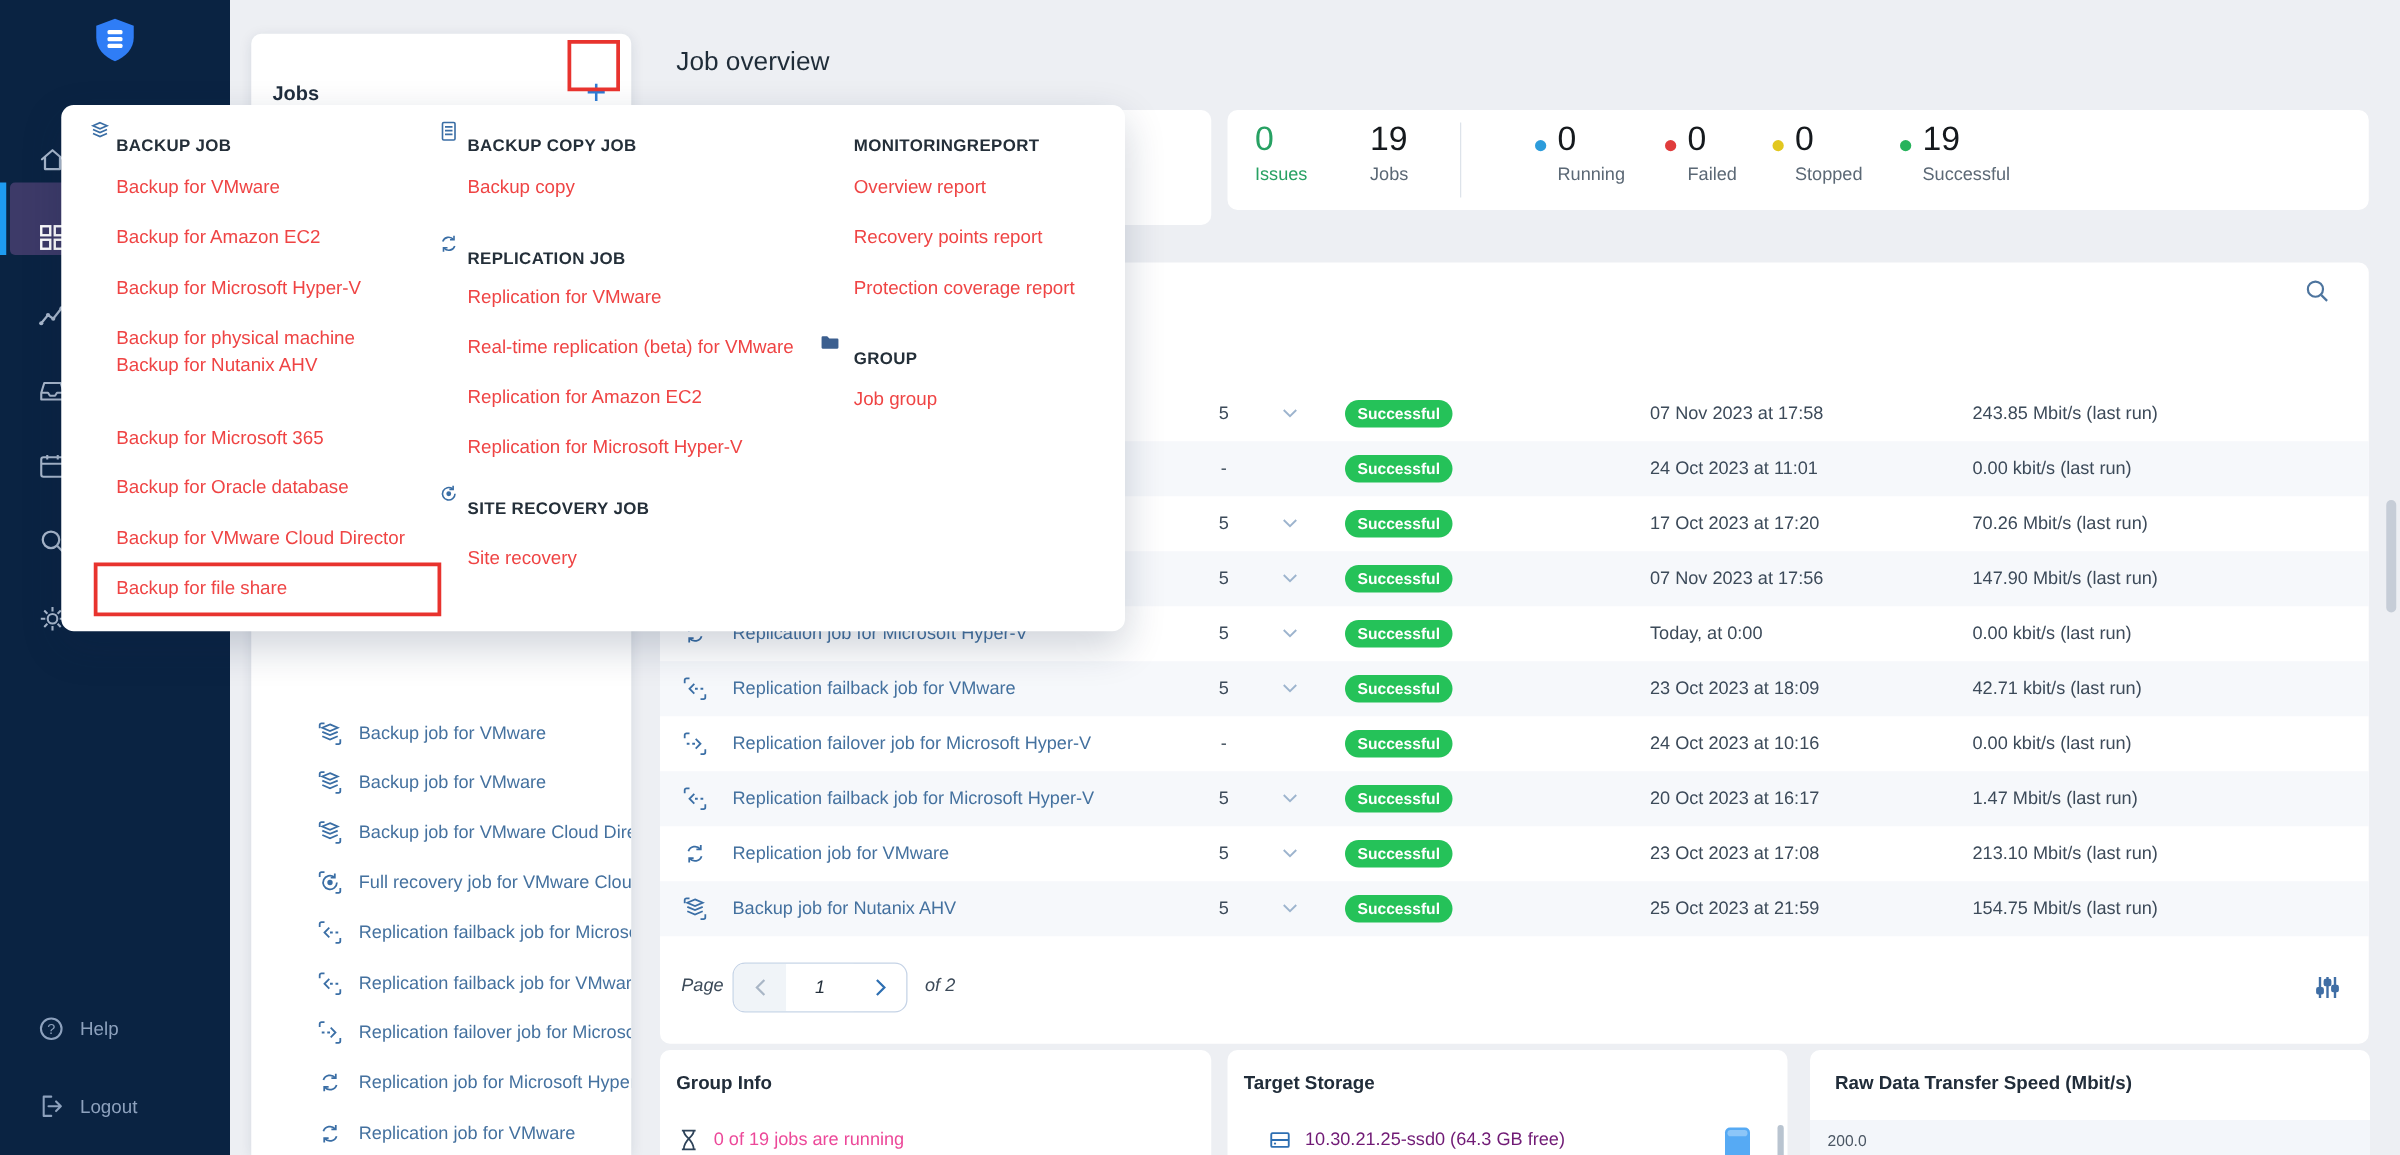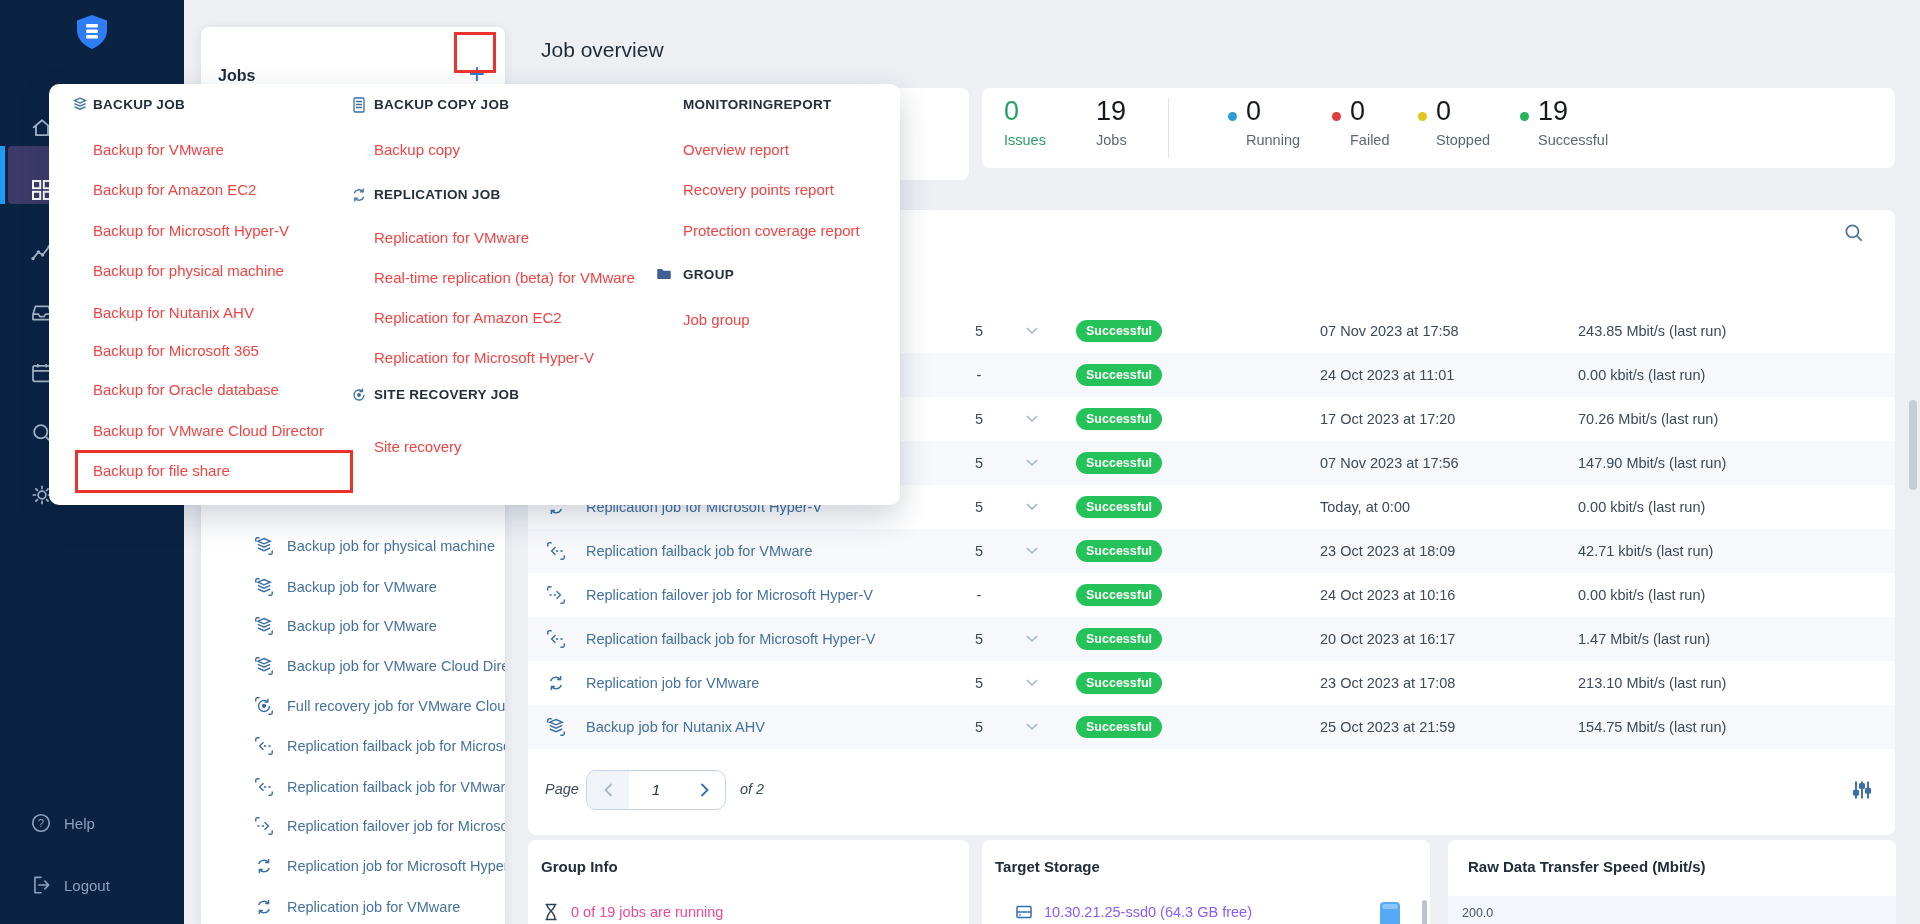--- a/index.html
+++ b/index.html
@@ -62,21 +62,21 @@
   .bcard h3 { position:absolute; top:18px; font-size:15px; font-weight:bold; color:#212d3a; }
   .binfo-row { position:absolute; top:62px; display:flex; align-items:center; gap:10px; font-size:14.5px; }
   .chart-strip { position:absolute; left:0; top:56px; width:448px; height:54px; background:#f3f6fa; }
   .chart-tick { position:absolute; left:14px; top:66px; font-size:12.5px; color:#4a5663; }
   .cylinder { position:absolute; left:398px; top:62px; width:20px; height:30px; background:#56aaf4; border-radius:4px 4px 2px 2px; }
   .cylinder:before { content:""; position:absolute; left:2px; top:2px; width:16px; height:5px; background:#8cc6f8; border-radius:3px; }
   .mini-scroll { position:absolute; left:440px; top:60px; width:5px; height:42px; background:#b9c4d0; border-radius:3px; }
 
   
   .menu { position:absolute; left:49px; top:84px; width:851px; height:421px; background:#fff; border-radius:10px; box-shadow:0 12px 32px rgba(15,35,70,.20); z-index:5; }
-  .mh { position:absolute; font-size:13.5px; font-weight:bold; color:#242f39; letter-spacing:.3px; }
+  .mh { position:absolute; font-size:13.5px; font-weight:bold; color:#242f39; letter-spacing:.3px;margin-top:12px; }
   .mi { position:absolute; font-size:15px; color:#ef4444; white-space:nowrap; cursor:pointer; }
   .m-ic { position:absolute; }
   .hl { position:absolute; left:80px; top:455px; width:267px; height:34px; background:#eaf3fc; border-radius:3px; z-index:4; }
 
   
   .redbox { position:absolute; border:3px solid #e8332e; z-index:7; }
 
   .page-scroll { position:absolute; left:1909px; top:400px; width:8px; height:90px; background:#c6cdd7; border-radius:4px; z-index:6; }
 
   svg { display:block; }
@@ -163,33 +163,20 @@
           </svg>
         </span>
       <span>Logout</span>
     </div>
   </div>
 
   <div class="jobs-panel">
     <div class="jobs-title">Jobs</div>
     <div class="jobs-add">+</div>
 
-    <div class="jp-item" style="top:499px">
-      <span class="jico">
-          <svg width="22" height="22" viewBox="0 0 20 20">
-            <g fill="none" stroke="#3a6ea5" stroke-width="1.3">
-              <path d="M10 3.2l5.6 2.4L10 8l-5.6-2.4z"></path>
-              <path d="M4.4 8.6L10 11l5.6-2.4"></path>
-              <path d="M4.4 11.8L10 14.2l5.6-2.4"></path>
-              <path d="M2.5 6V3.8A1.3 1.3 0 013.8 2.5H6M14 17.5h2.2a1.3 1.3 0 001.3-1.3V14"></path>
-            </g>
-          </svg>
-        </span>
-      <span class="lbl">Backup job for physical machine</span>
-    </div>
     <div class="jp-item" style="top:540px">
       <span class="jico">
           <svg width="22" height="22" viewBox="0 0 20 20">
             <g fill="none" stroke="#3a6ea5" stroke-width="1.3">
               <path d="M10 3.2l5.6 2.4L10 8l-5.6-2.4z"></path>
               <path d="M4.4 8.6L10 11l5.6-2.4"></path>
               <path d="M4.4 11.8L10 14.2l5.6-2.4"></path>
               <path d="M2.5 6V3.8A1.3 1.3 0 013.8 2.5H6M14 17.5h2.2a1.3 1.3 0 001.3-1.3V14"></path>
             </g>
           </svg>
@@ -548,21 +535,21 @@
   <div class="bcard" style="left:982px;width:448px">
     <h3 style="left:13px">Target Storage</h3>
     <div class="binfo-row" style="left:32px">
       <span>
           <svg width="20" height="20" viewBox="0 0 20 20">
             <rect x="3" y="4.5" width="14" height="11" rx="1" fill="none" stroke="#2e6fb2" stroke-width="1.5"></rect>
             <path d="M3 10h14" stroke="#2e6fb2" stroke-width="1.5"></path>
             <circle cx="6" cy="12.8" r="0.9" fill="#2e6fb2"></circle>
           </svg>
         </span>
-      <span style="color:#8b5cf6">10.30.21.25-ssd0 (64.3 GB free)</span>
+      <span style="color:#701a75">10.30.21.25-ssd0 (64.3 GB free)</span>
     </div>
     <div class="cylinder"></div>
     <div class="mini-scroll"></div>
   </div>
 
   <div class="bcard" style="left:1448px;width:448px">
     <h3 style="left:20px">Raw Data Transfer Speed (Mbit/s)</h3>
     <div class="chart-strip"></div>
     <span class="chart-tick">200.0</span>
   </div>
@@ -577,21 +564,21 @@
             <path d="M4.4 8.6L10 11l5.6-2.4"></path>
             <path d="M4.4 11.8L10 14.2l5.6-2.4"></path>
           </g>
         </svg>
       </span>
     <span class="mh" style="left:44px;top:13px">BACKUP JOB</span>
     <span class="mi" style="left:44px;top:57px">Backup for VMware</span>
     <span class="mi" style="left:44px;top:97px">Backup for Amazon EC2</span>
     <span class="mi" style="left:44px;top:138px">Backup for Microsoft Hyper-V</span>
     <span class="mi" style="left:44px;top:178px">Backup for physical machine</span>
-    <span class="mi" style="left:44px;top:220px">Backup for Nutanix AHV</span>
+    <span class="mi" style="left:44px;top:200px">Backup for Nutanix AHV</span>
     <span class="mi" style="left:44px;top:258px">Backup for Microsoft 365</span>
     <span class="mi" style="left:44px;top:297px">Backup for Oracle database</span>
     <span class="mi" style="left:44px;top:338px">Backup for VMware Cloud Director</span>
     <span class="mi" style="left:44px;top:378px">Backup for file share</span>
 
     <span class="m-ic" style="left:300px;top:11px">
         <svg width="20" height="20" viewBox="0 0 20 20">
           <g fill="none" stroke="#3a6ea5" stroke-width="1.3">
             <rect x="5" y="3" width="10" height="14" rx="1"></rect>
             <path d="M7 6.5h6M7 9.5h6M7 12.5h6"></path>

